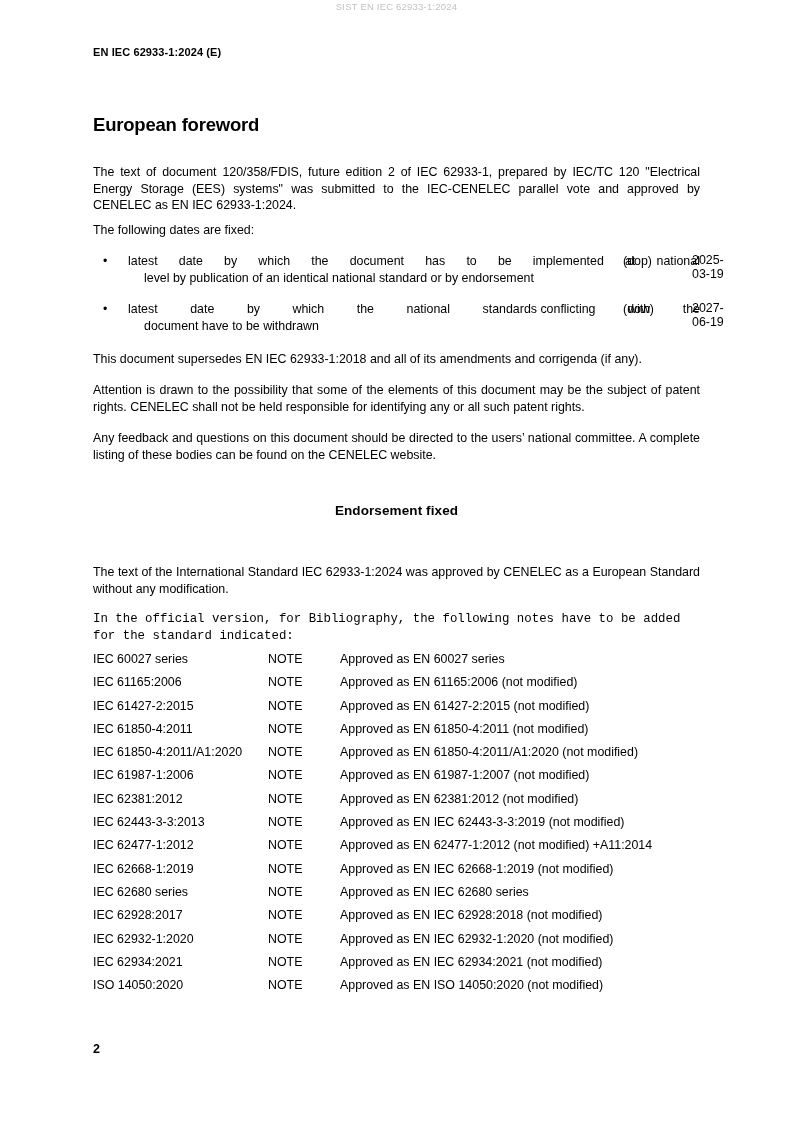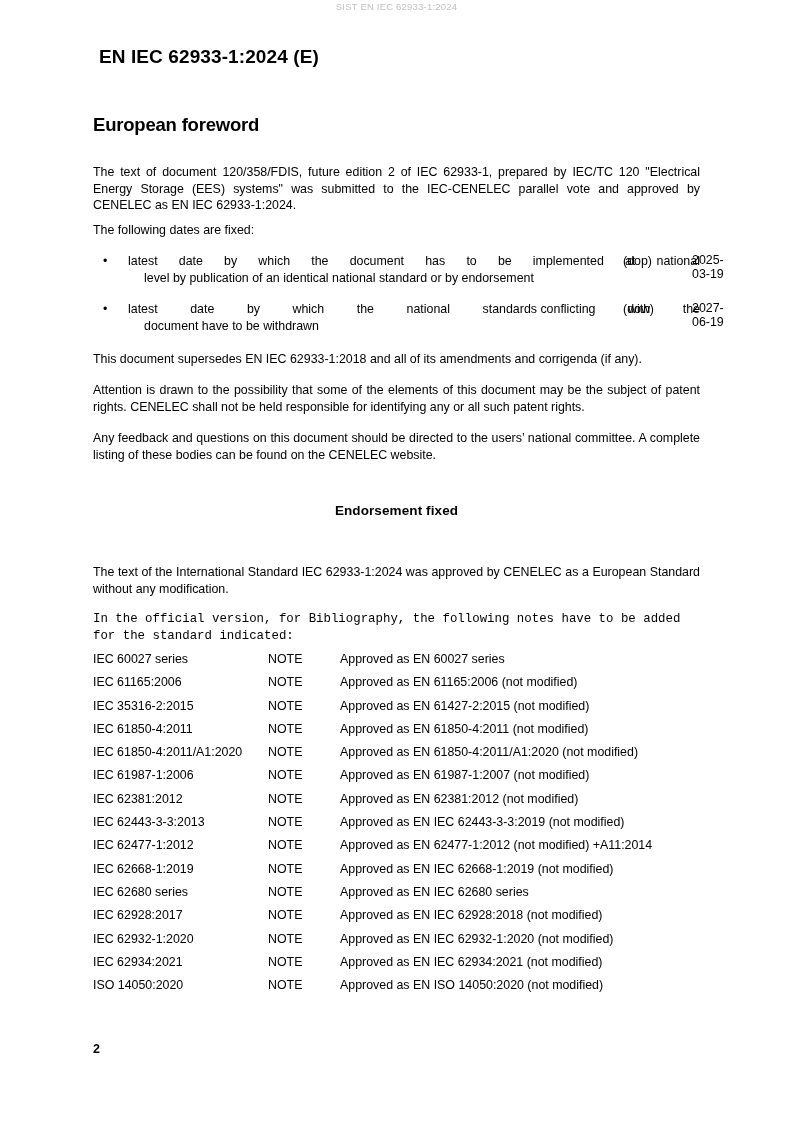--- a/index.html
+++ b/index.html
@@ -25,23 +25,23 @@
     left: 0;
     width: 793px;
     text-align: center;
     font-size: 9.5px;
     color: #c2c2c2;
     letter-spacing: 0.2px;
     line-height: 14px;
   }
   .doc-ref {
     position: absolute;
-    left: 99px;
+    left: 93px;
     top: 46px;
-    font-size: 19px;
+    font-size: 11px;
     font-weight: bold;
     letter-spacing: 0.1px;
   }
   .h1 {
     position: absolute;
     left: 93px;
     top: 114px;
     font-size: 18.5px;
     font-weight: bold;
     letter-spacing: -0.2px;
@@ -250,21 +250,21 @@
           <td class="col-std">IEC 60027 series</td>
           <td class="col-note">NOTE</td>
           <td class="col-desc">Approved as EN 60027 series</td>
         </tr>
         <tr>
           <td class="col-std">IEC 61165:2006</td>
           <td class="col-note">NOTE</td>
           <td class="col-desc">Approved as EN 61165:2006 (not modified)</td>
         </tr>
         <tr>
-          <td class="col-std">IEC 35316-2:2015</td>
+          <td class="col-std">IEC 61427-2:2015</td>
           <td class="col-note">NOTE</td>
           <td class="col-desc">Approved as EN 61427-2:2015 (not modified)</td>
         </tr>
         <tr>
           <td class="col-std">IEC 61850-4:2011</td>
           <td class="col-note">NOTE</td>
           <td class="col-desc">Approved as EN 61850-4:2011 (not modified)</td>
         </tr>
         <tr>
           <td class="col-std">IEC 61850-4:2011/A1:2020</td>

